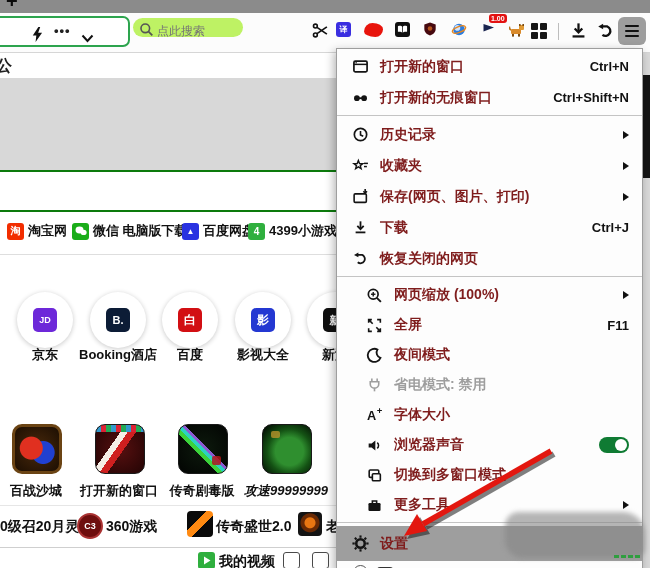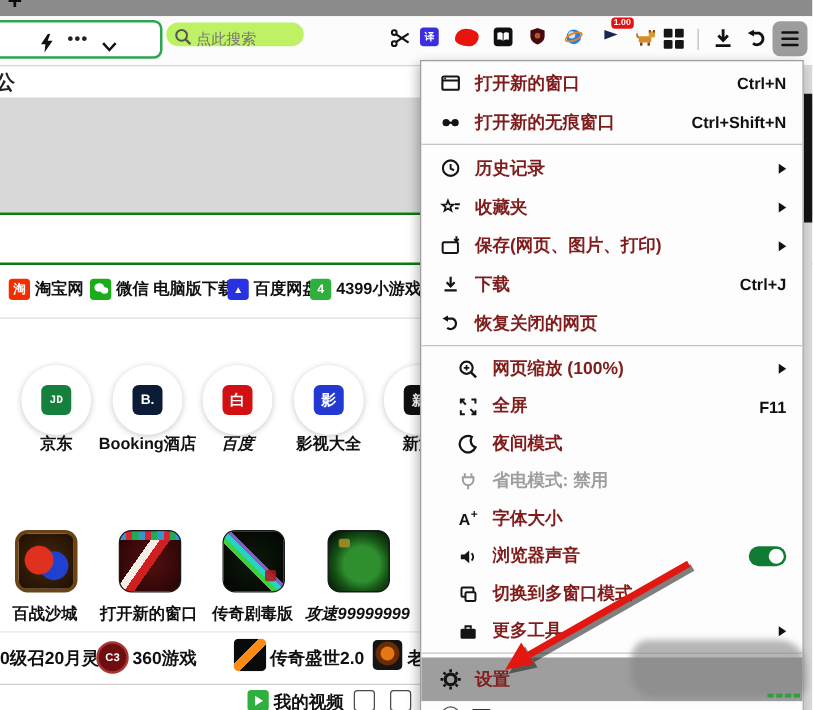--- a/index.html
+++ b/index.html
@@ -218,37 +218,37 @@
       <span>百度网盘</span>
     </div>
     <div class="bm" style="left:248px;">
       <span class="bmico" style="background:#2faf3e;">4</span>
       <span>4399小游戏大</span>
     </div>
   </div>
   <div class="abs divider" style="top:202px;"></div>
 
   <div class="circ" style="left:17px;">
-      <div class="sq" style="background:#15803d;font-size:9px;font-family:Liberation Mono, monospace;">JD</div>
+      <div class="sq" style="background:#6d28d9;font-size:9px;">JD</div>
     </div>
   <div class="circ" style="left:90px;">
       <div class="sq" style="background:#0c1c36;">B.</div>
     </div>
   <div class="circ" style="left:162px;">
       <div class="sq" style="background:#d20f13;font-size:12px;">白</div>
     </div>
   <div class="circ" style="left:235px;">
       <div class="sq" style="background:#2438d2;font-size:12px;">影</div>
     </div>
   <div class="circ" style="left:307px;">
       <div class="sq" style="background:#101010;">新</div>
     </div>
   <div class="clabel" style="left:0px;">京东</div>
   <div class="clabel" style="left:73px;">Booking酒店</div>
-  <div class="clabel" style="left:145px;font-style:italic;">百度</div>
+  <div class="clabel" style="left:145px;">百度</div>
   <div class="clabel" style="left:218px;">影视大全</div>
   <div class="clabel" style="left:290px;">新浪</div>
 
   <div class="tile tile1" style="left:12px;"></div>
   <div class="tile tile2" style="left:95px;"></div>
   <div class="tile tile3" style="left:178px;"></div>
   <div class="tile tile4" style="left:262px;"></div>
   <div class="glabel" style="left:-19px;">百战沙城</div>
   <div class="glabel" style="left:64px;">打开新的窗口</div>
   <div class="glabel" style="left:147px;">传奇剧毒版</div>

